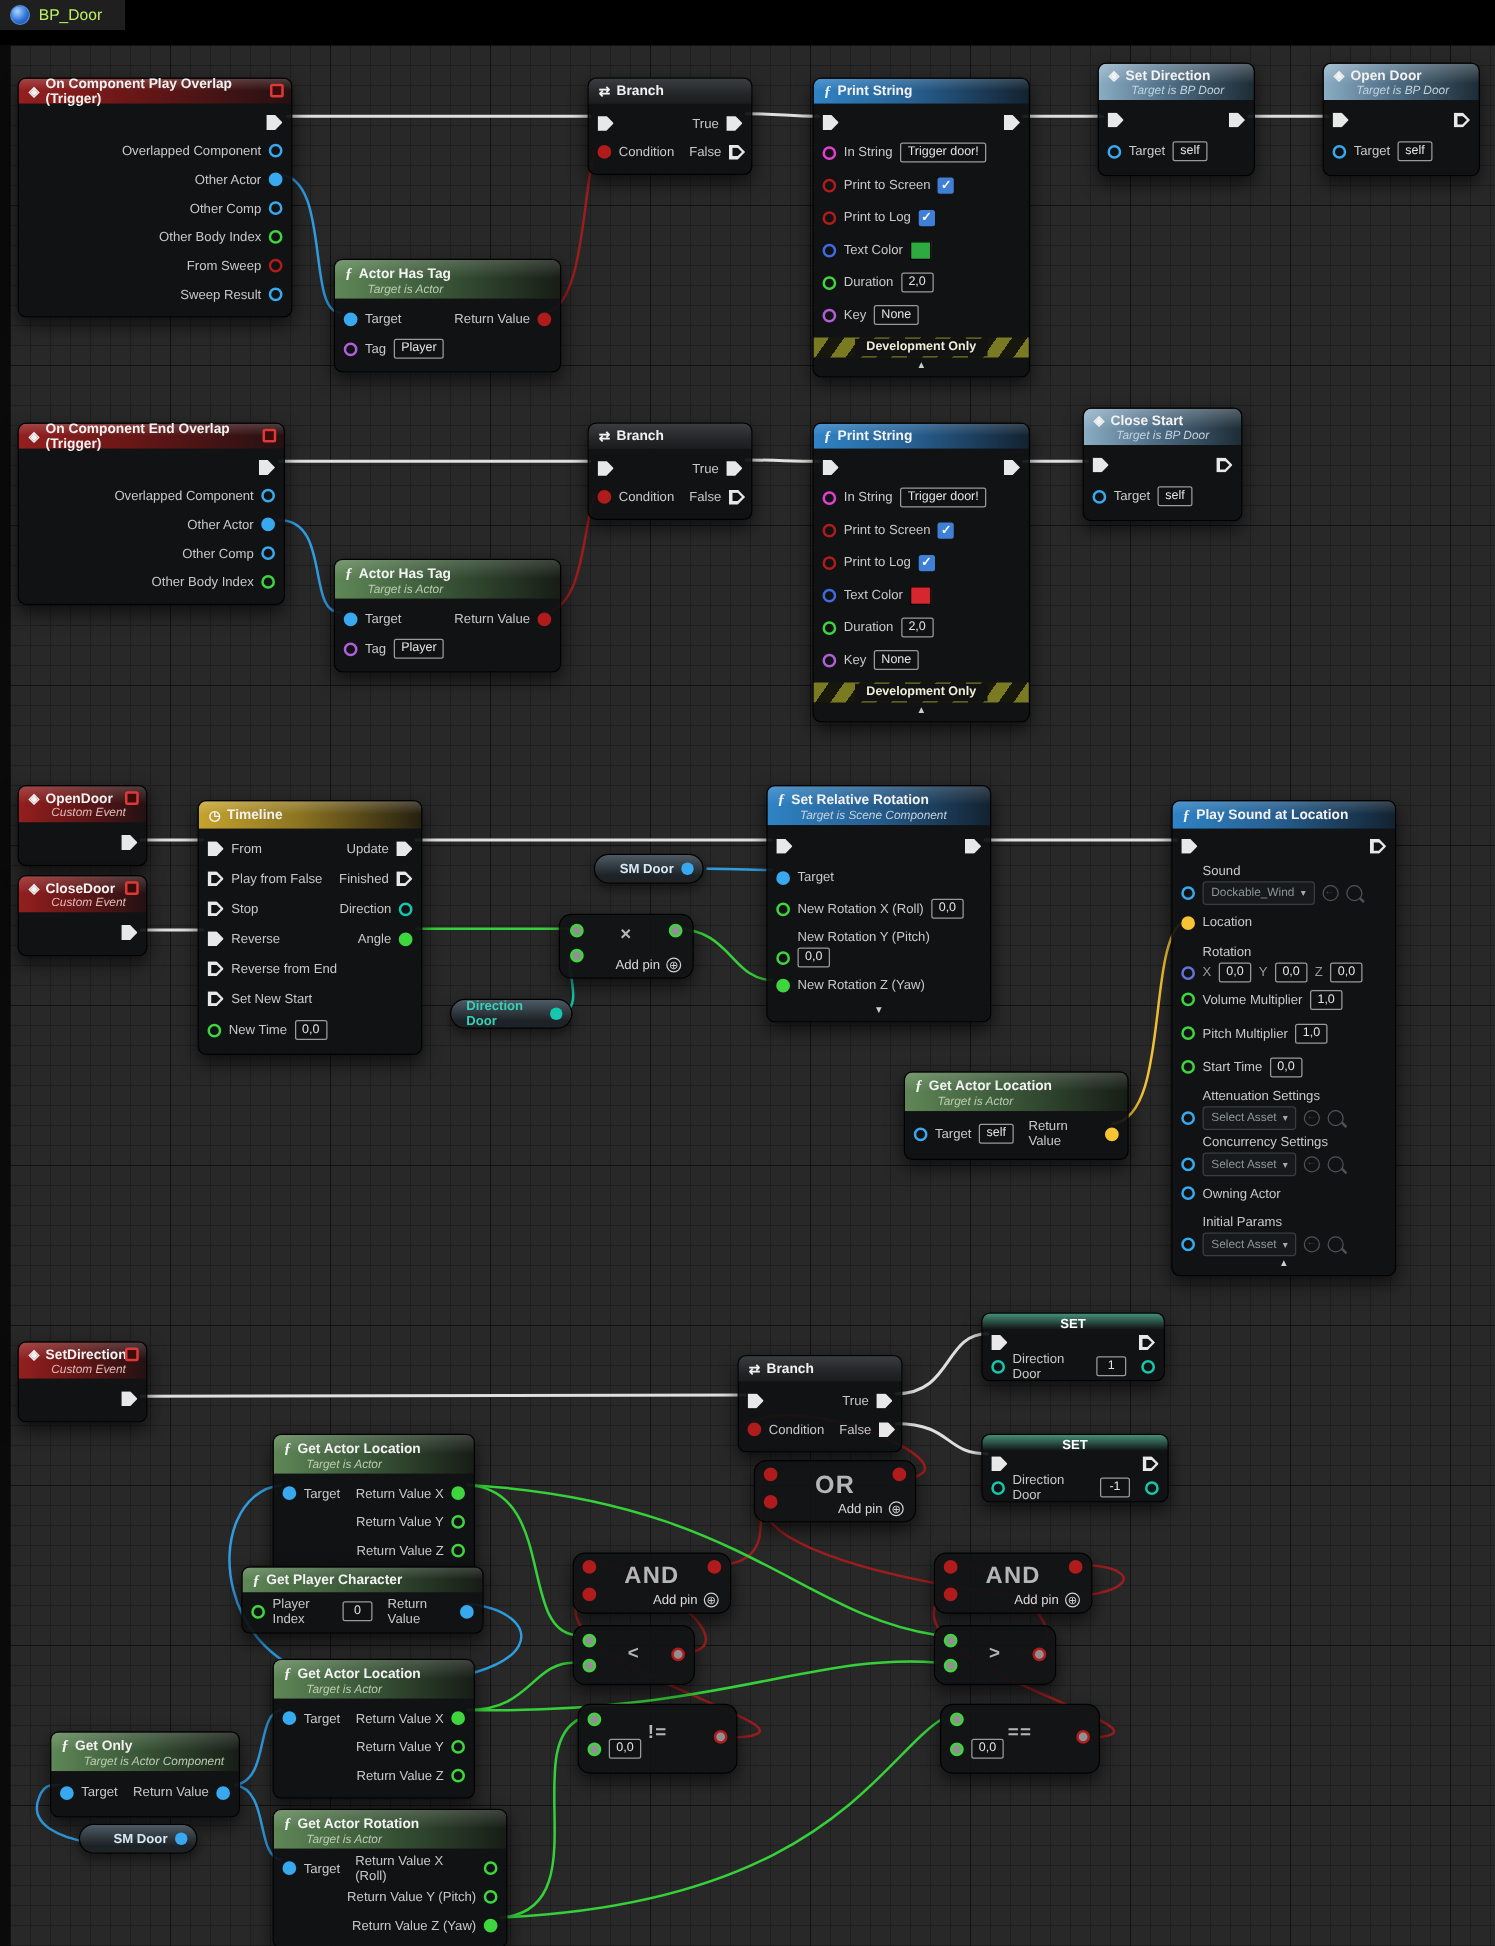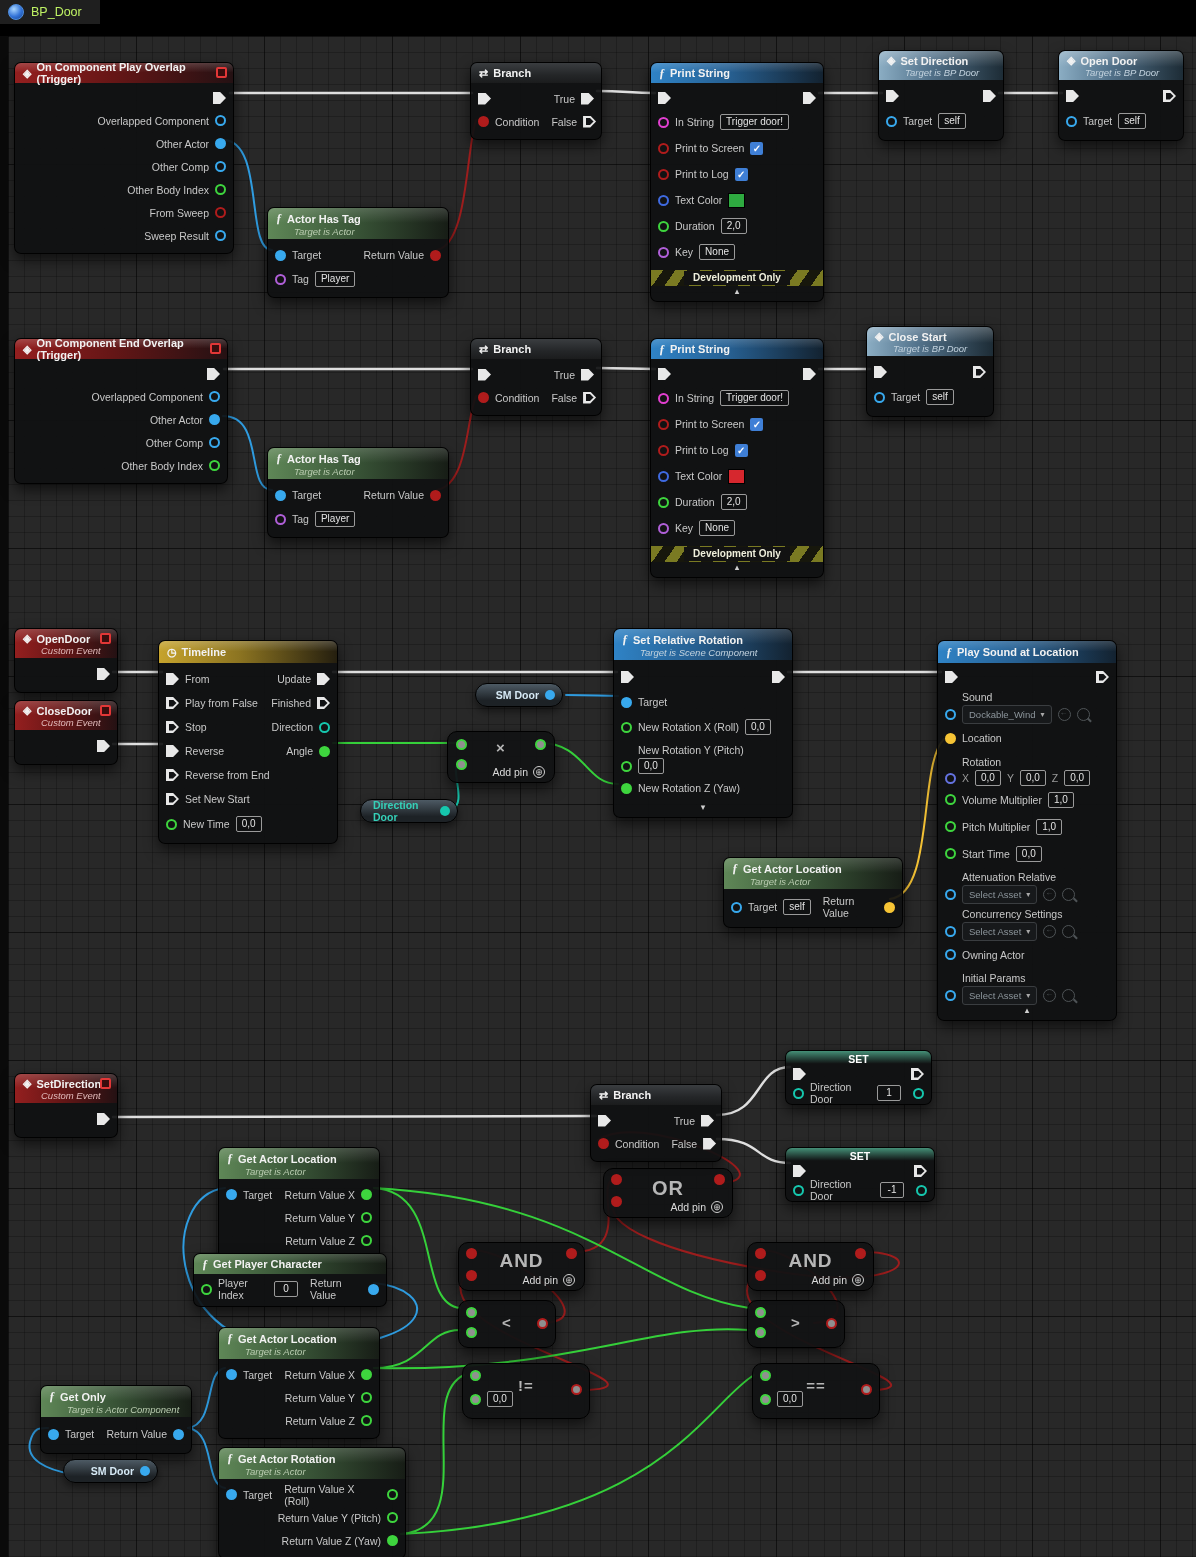--- a/index.html
+++ b/index.html
@@ -687,21 +687,21 @@
         <span class="fld">1,0</span>
       </div>
     <div class="row h27">
         <span class="pin p-grn"></span>
         <span>Start Time</span>
         <span class="fld">0,0</span>
       </div>
     <div class="lbl2">
       <div class="ln">
           <span class="pin p-obj" style="visibility:hidden"></span>
-          <span>Attenuation Relative</span>
+          <span>Attenuation Settings</span>
         </div>
       <div class="ln">
           <span class="pin p-obj"></span>
           <span class="dd">
             <span>Select Asset</span>
             <span class="cv">▾</span>
           </span>
           <span class="ci arr"></span>
           <span class="ci mag"></span>
         </div>

